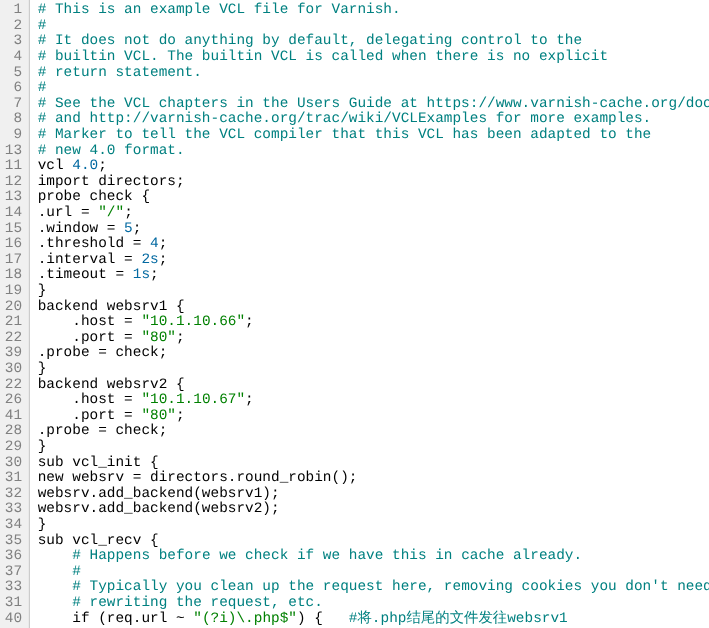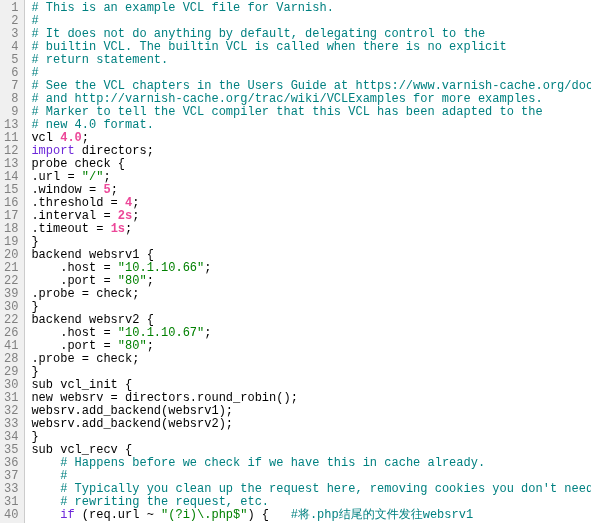--- a/index.html
+++ b/index.html
@@ -2,23 +2,23 @@
 <html><head>
 <meta charset="utf-8">
 <style>
 * { margin: 0; padding: 0; box-sizing: border-box; }
 body { font-family: "Courier New", monospace; font-size: 12px; background: #fff; display: flex; width: 591px; }
 .gutter { background: #f0f0f0; color: #808080; text-align: right; padding: 2px 6px 2px 4px; border-right: 1px solid #ccc; user-select: none; }
 .gutter div { line-height: 13px; height: 13px; }
 .code { padding: 2px 0 2px 6px; flex: 1; overflow: hidden; white-space: pre; }
 .code div { line-height: 13px; height: 13px; }
 .cm { color: #008080; }
-.kw { color: #6d28d9; }
+.kw { color: #000000; }
 .str { color: #008000; }
-.num { color: #ec4899; font-weight: bold; }
+.num { color: #0369a1; }
 </style>
 </head>
 <body>
 
 <div class="gutter">
     <div>1</div>
     <div>2</div>
     <div>3</div>
     <div>4</div>
     <div>5</div>

